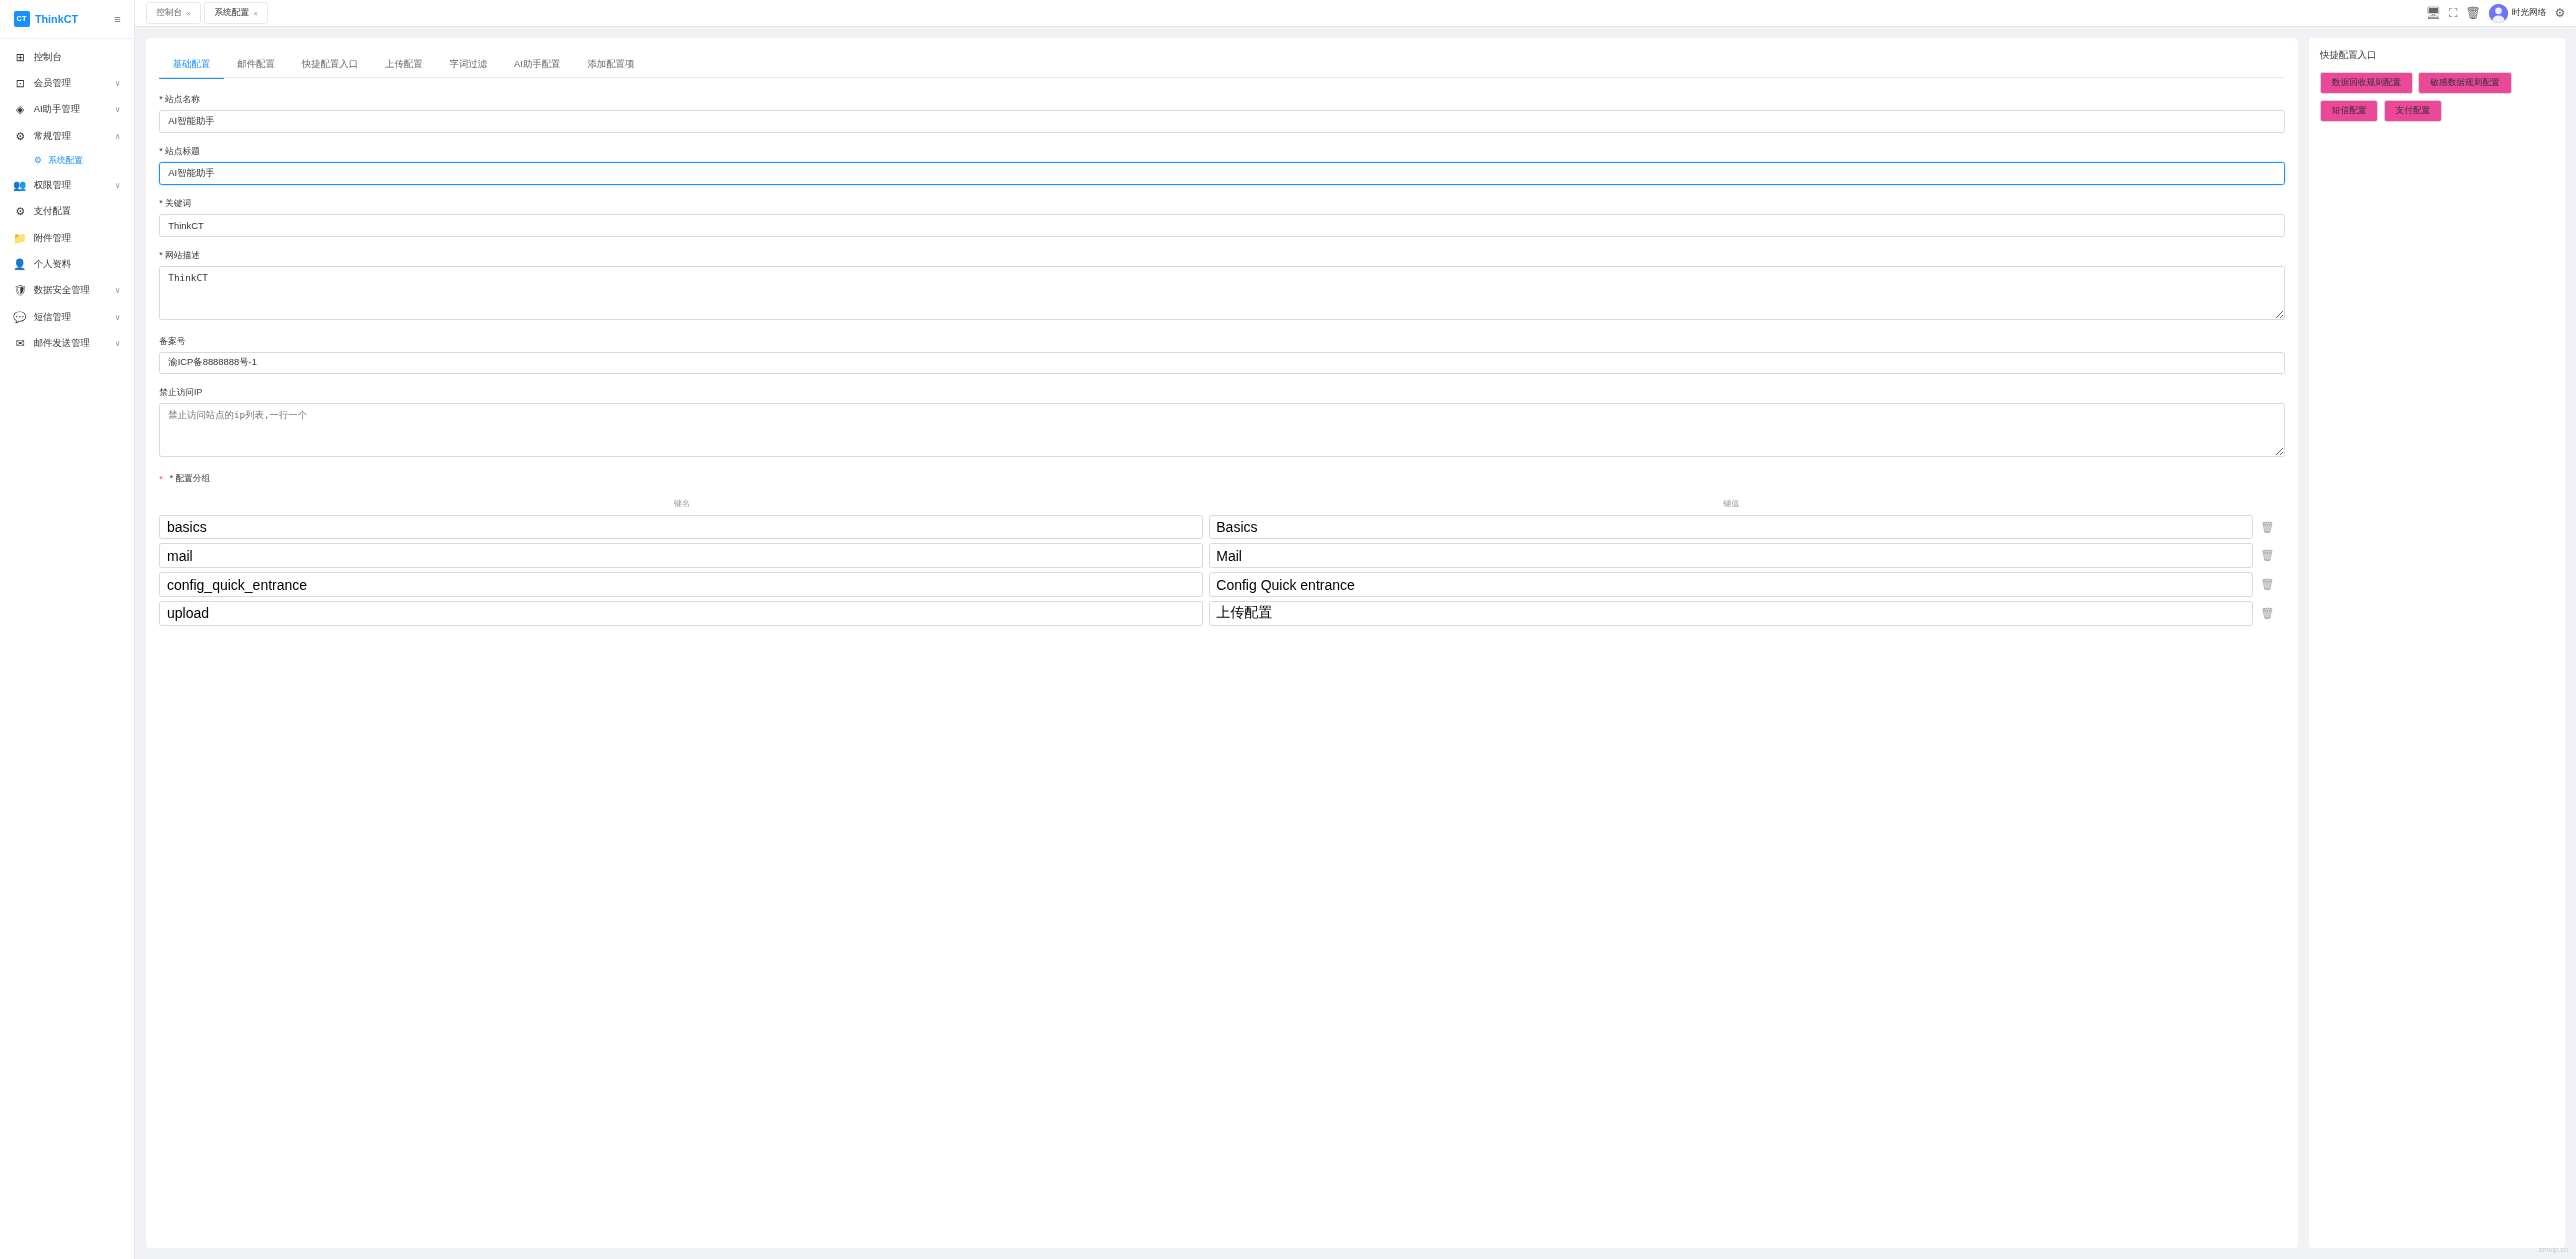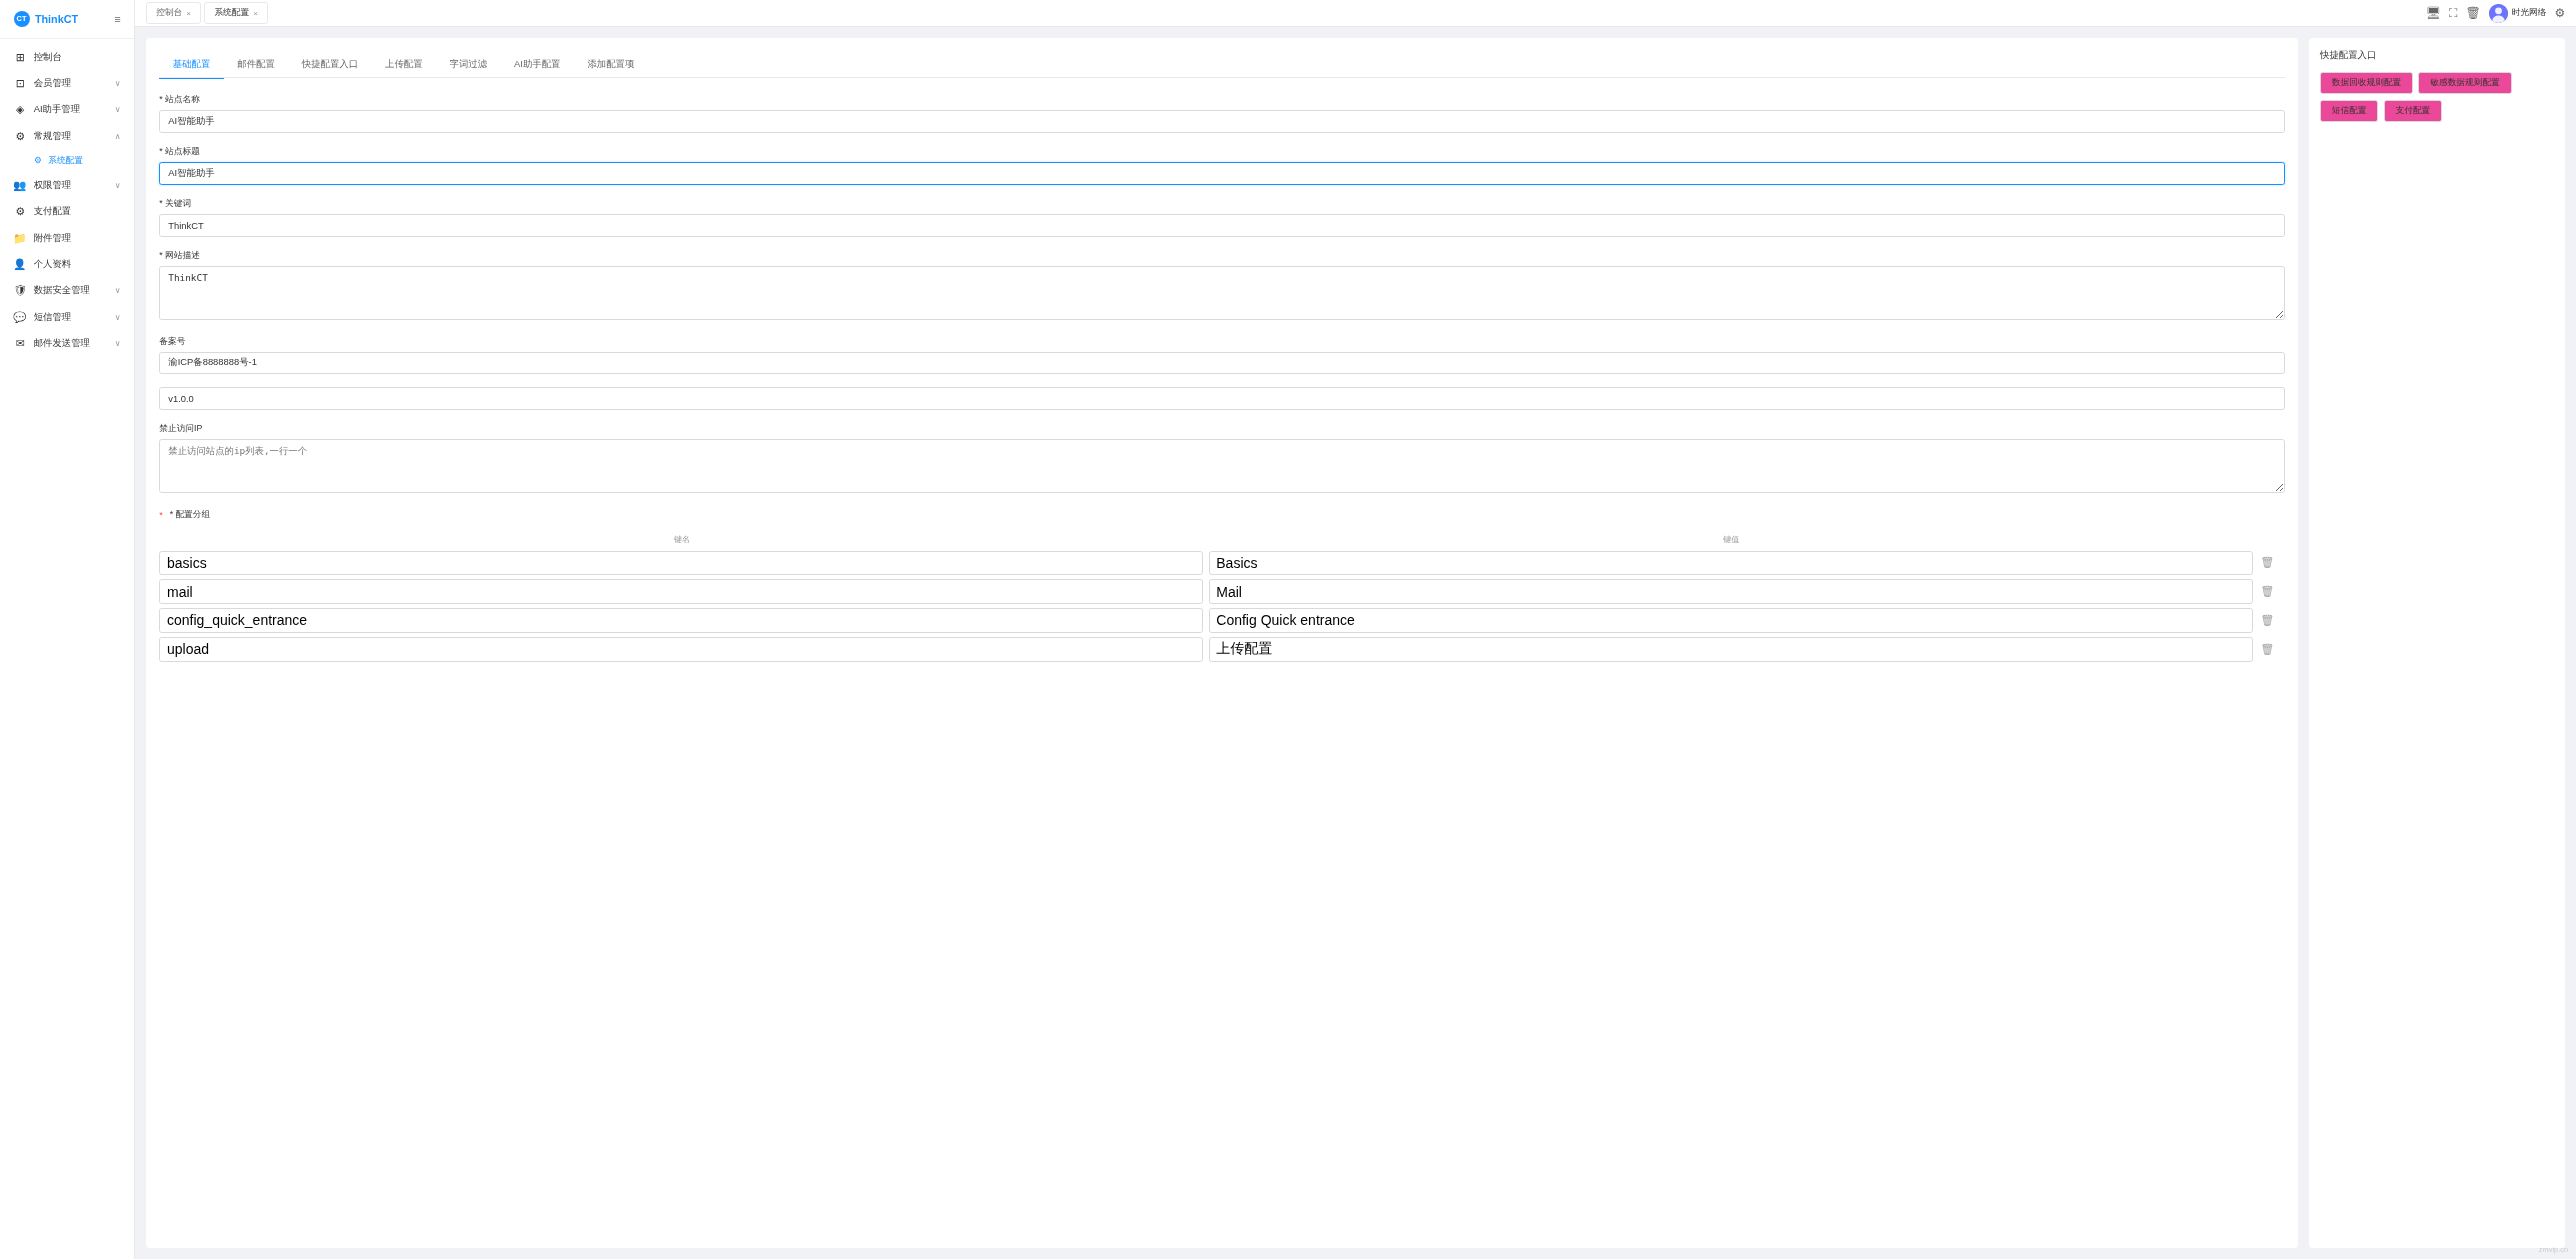--- a/index.html
+++ b/index.html
@@ -1,21 +1,21 @@
 <!DOCTYPE html>
 <html style="font-size:10.8px"><head>
   <meta charset="utf-8">
   <style>
     * { box-sizing: border-box; margin: 0; padding: 0; }
     body { font-family: -apple-system, BlinkMacSystemFont, 'Segoe UI', sans-serif; font-size: 9.4px; background: #f0f2f5; color: #333; display: flex; height: 100vh; overflow: hidden; }
 
     
     .sidebar { width: 135px; background: #fff; border-right: 0.7px solid #e8e8e8; display: flex; flex-direction: column; flex-shrink: 0; overflow-y: auto; }
     .sidebar-logo { display: flex; align-items: center; padding: 10.8px 13.5px; gap: 5.4px; border-bottom: 0.7px solid #f0f0f0; }
-    .logo-icon { width: 16px; height: 16px; background: #1890ff; border-radius: 8px; display: flex; align-items: center; justify-content: center; color: white; font-size: 7.4px; font-weight: bold; }
+    .logo-icon { width: 16px; height: 16px; background: #1890ff; border-radius: 2px; display: flex; align-items: center; justify-content: center; color: white; font-size: 7.4px; font-weight: bold; }
     .logo-text { font-size: 10.8px; font-weight: 600; color: #1890ff; }
     .sidebar-toggle { margin-left: auto; cursor: pointer; color: #666; font-size: 10.8px; }
 
     .sidebar-menu { flex: 1; padding: 5.4px 0; }
     .menu-item { display: flex; align-items: center; padding: 6.7px 13.5px; cursor: pointer; color: #333; gap: 6.7px; font-size: 9.4px; position: relative; }
     .menu-item .arrow { margin-left: auto; font-size: 8px; color: #999; }
     .menu-item .icon { font-size: 10.8px; width: 13.5px; text-align: center; }
     .submenu-item { padding: 5.4px 13.5px 5.4px 34px; cursor: pointer; color: #333; font-size: 8.7px; }
     .submenu-item.active { color: #1890ff; }
 
@@ -236,21 +236,20 @@
         <label class="form-label">* 网站描述</label>
         <textarea class="form-textarea" style="">ThinkCT</textarea>
       </div>
 
       <div class="form-group">
         <label class="form-label">备案号</label>
         <input type="text" class="form-input" value="渝ICP备8888888号-1" style="">
       </div>
 
       <div class="form-group">
-        <input type="text" class="form-input" value="v1.0.0" style="">
       </div>
 
 
       <div class="form-group">
         <label class="form-label">禁止访问IP</label>
         <textarea class="form-textarea" placeholder="禁止访问站点的ip列表,一行一个" style=""></textarea>
       </div>
 
       <div class="table-section">
         <div class="table-header">

